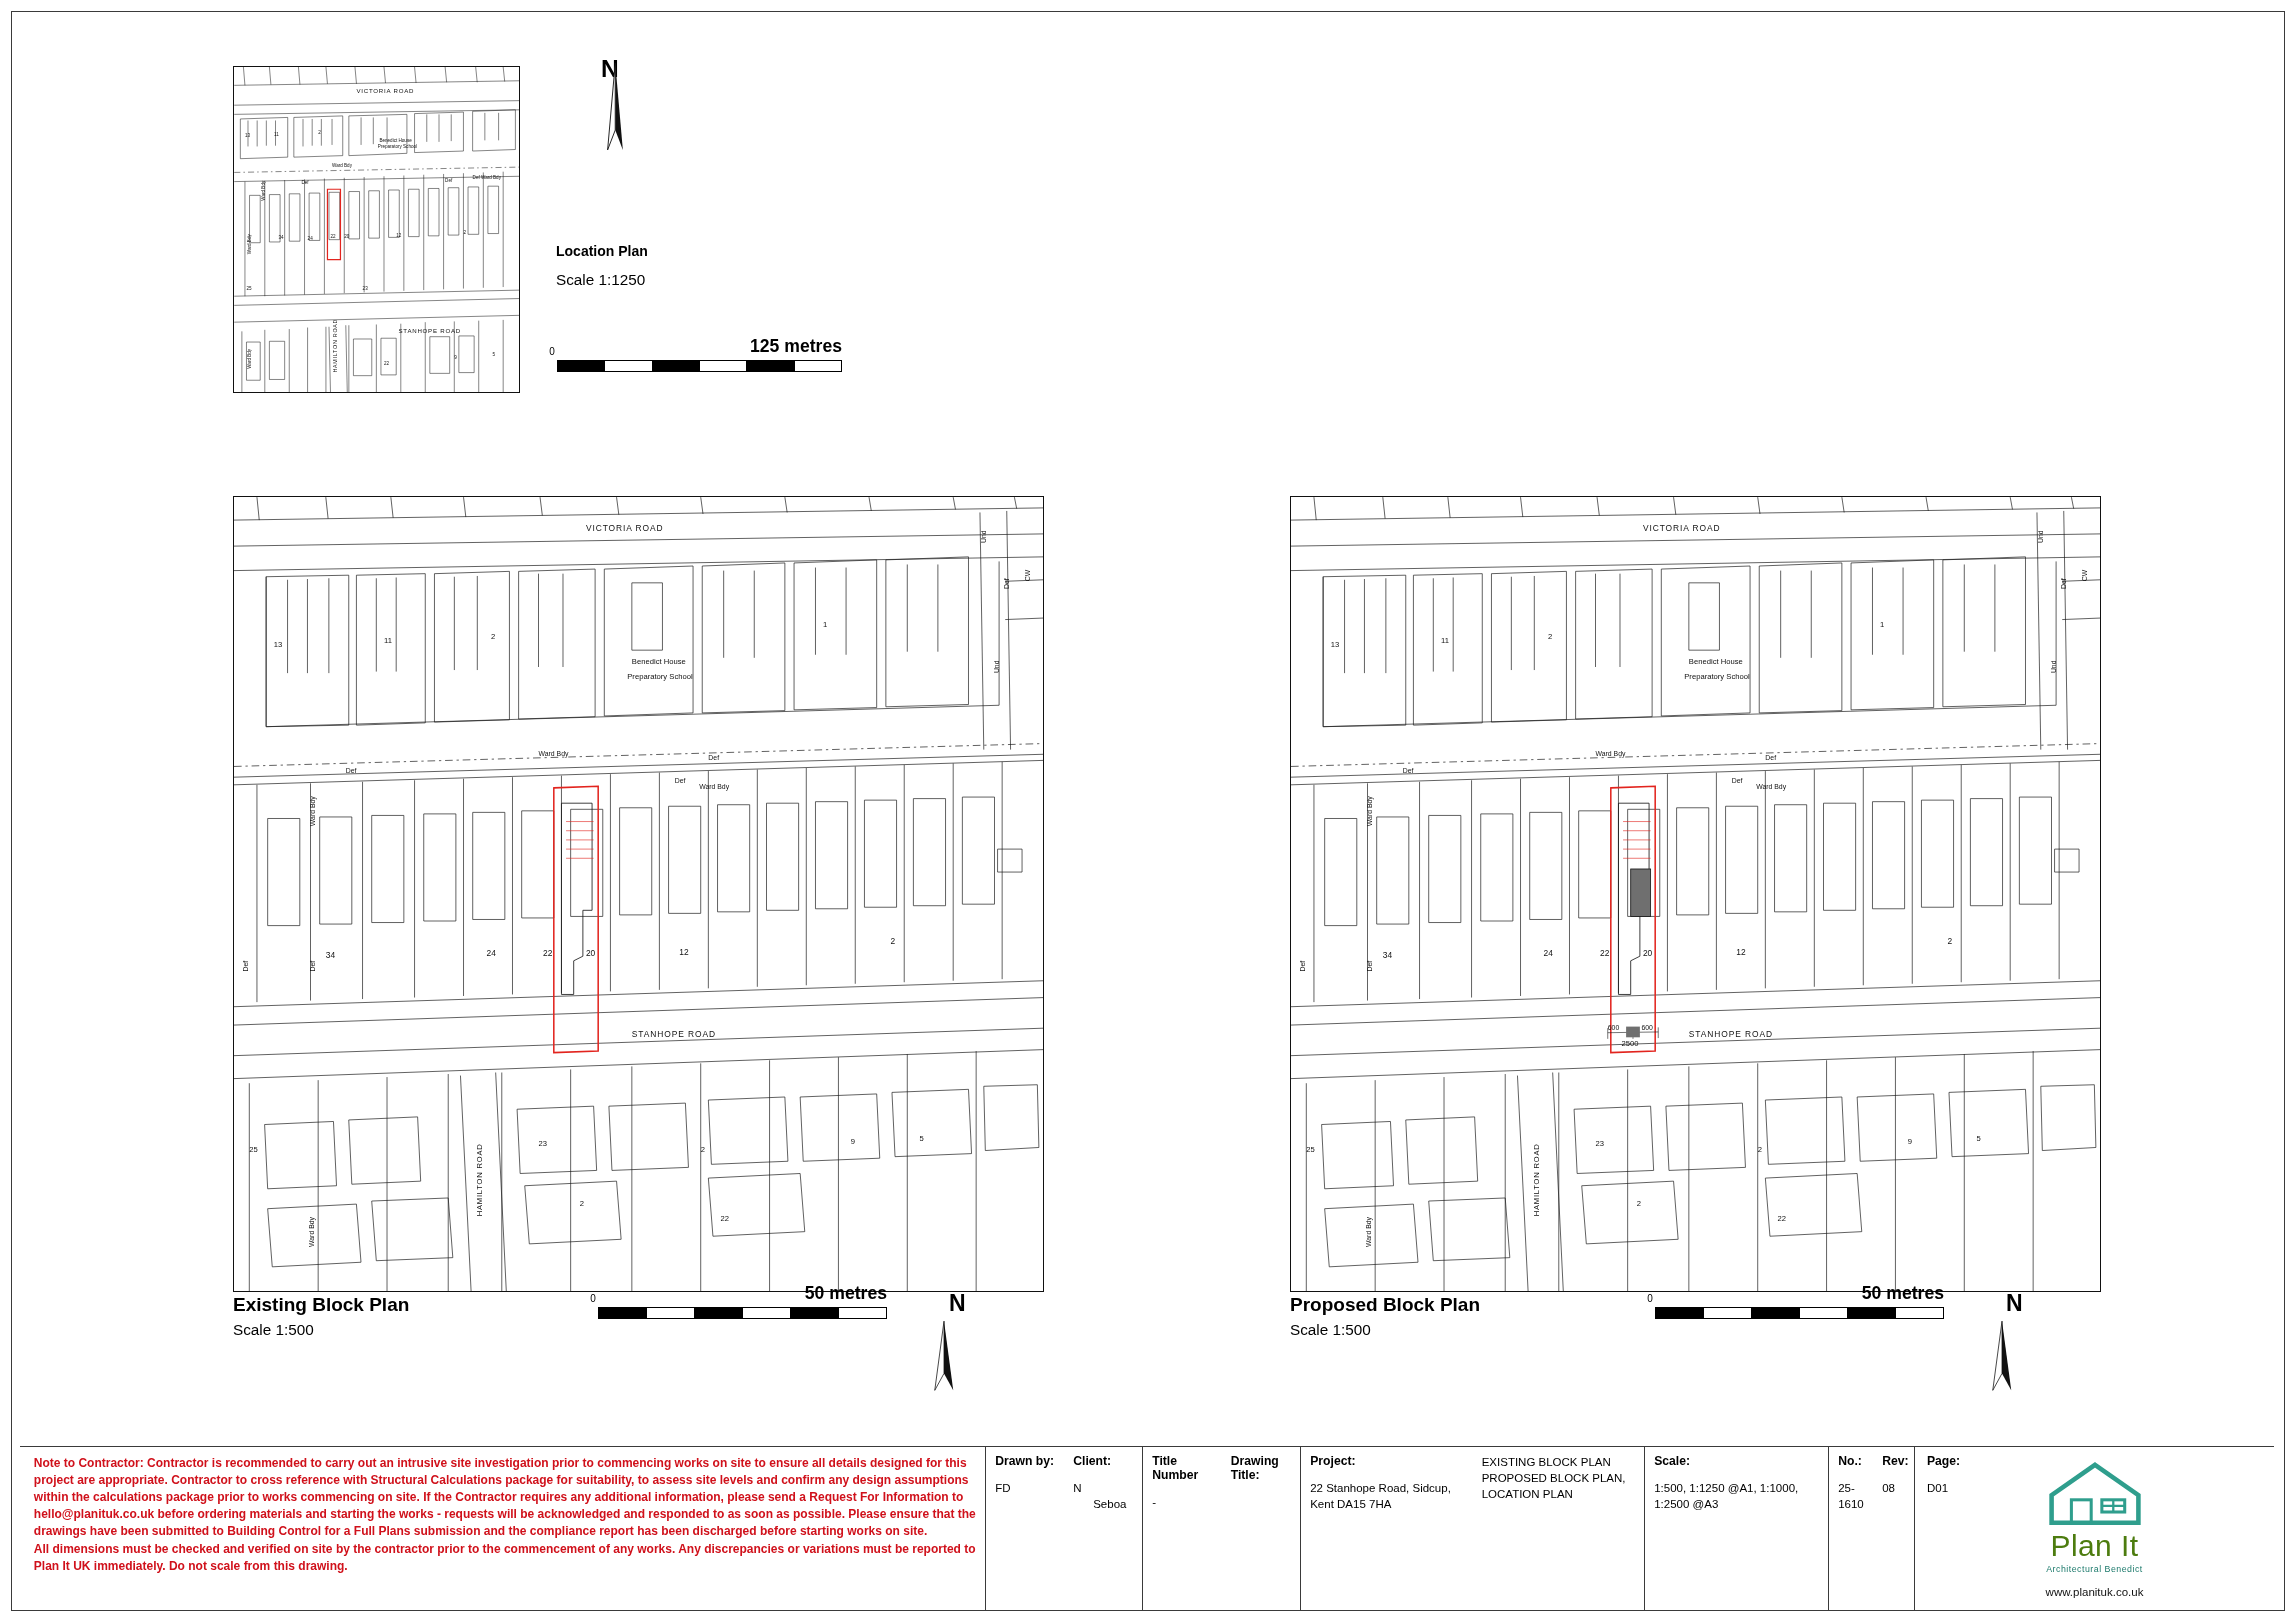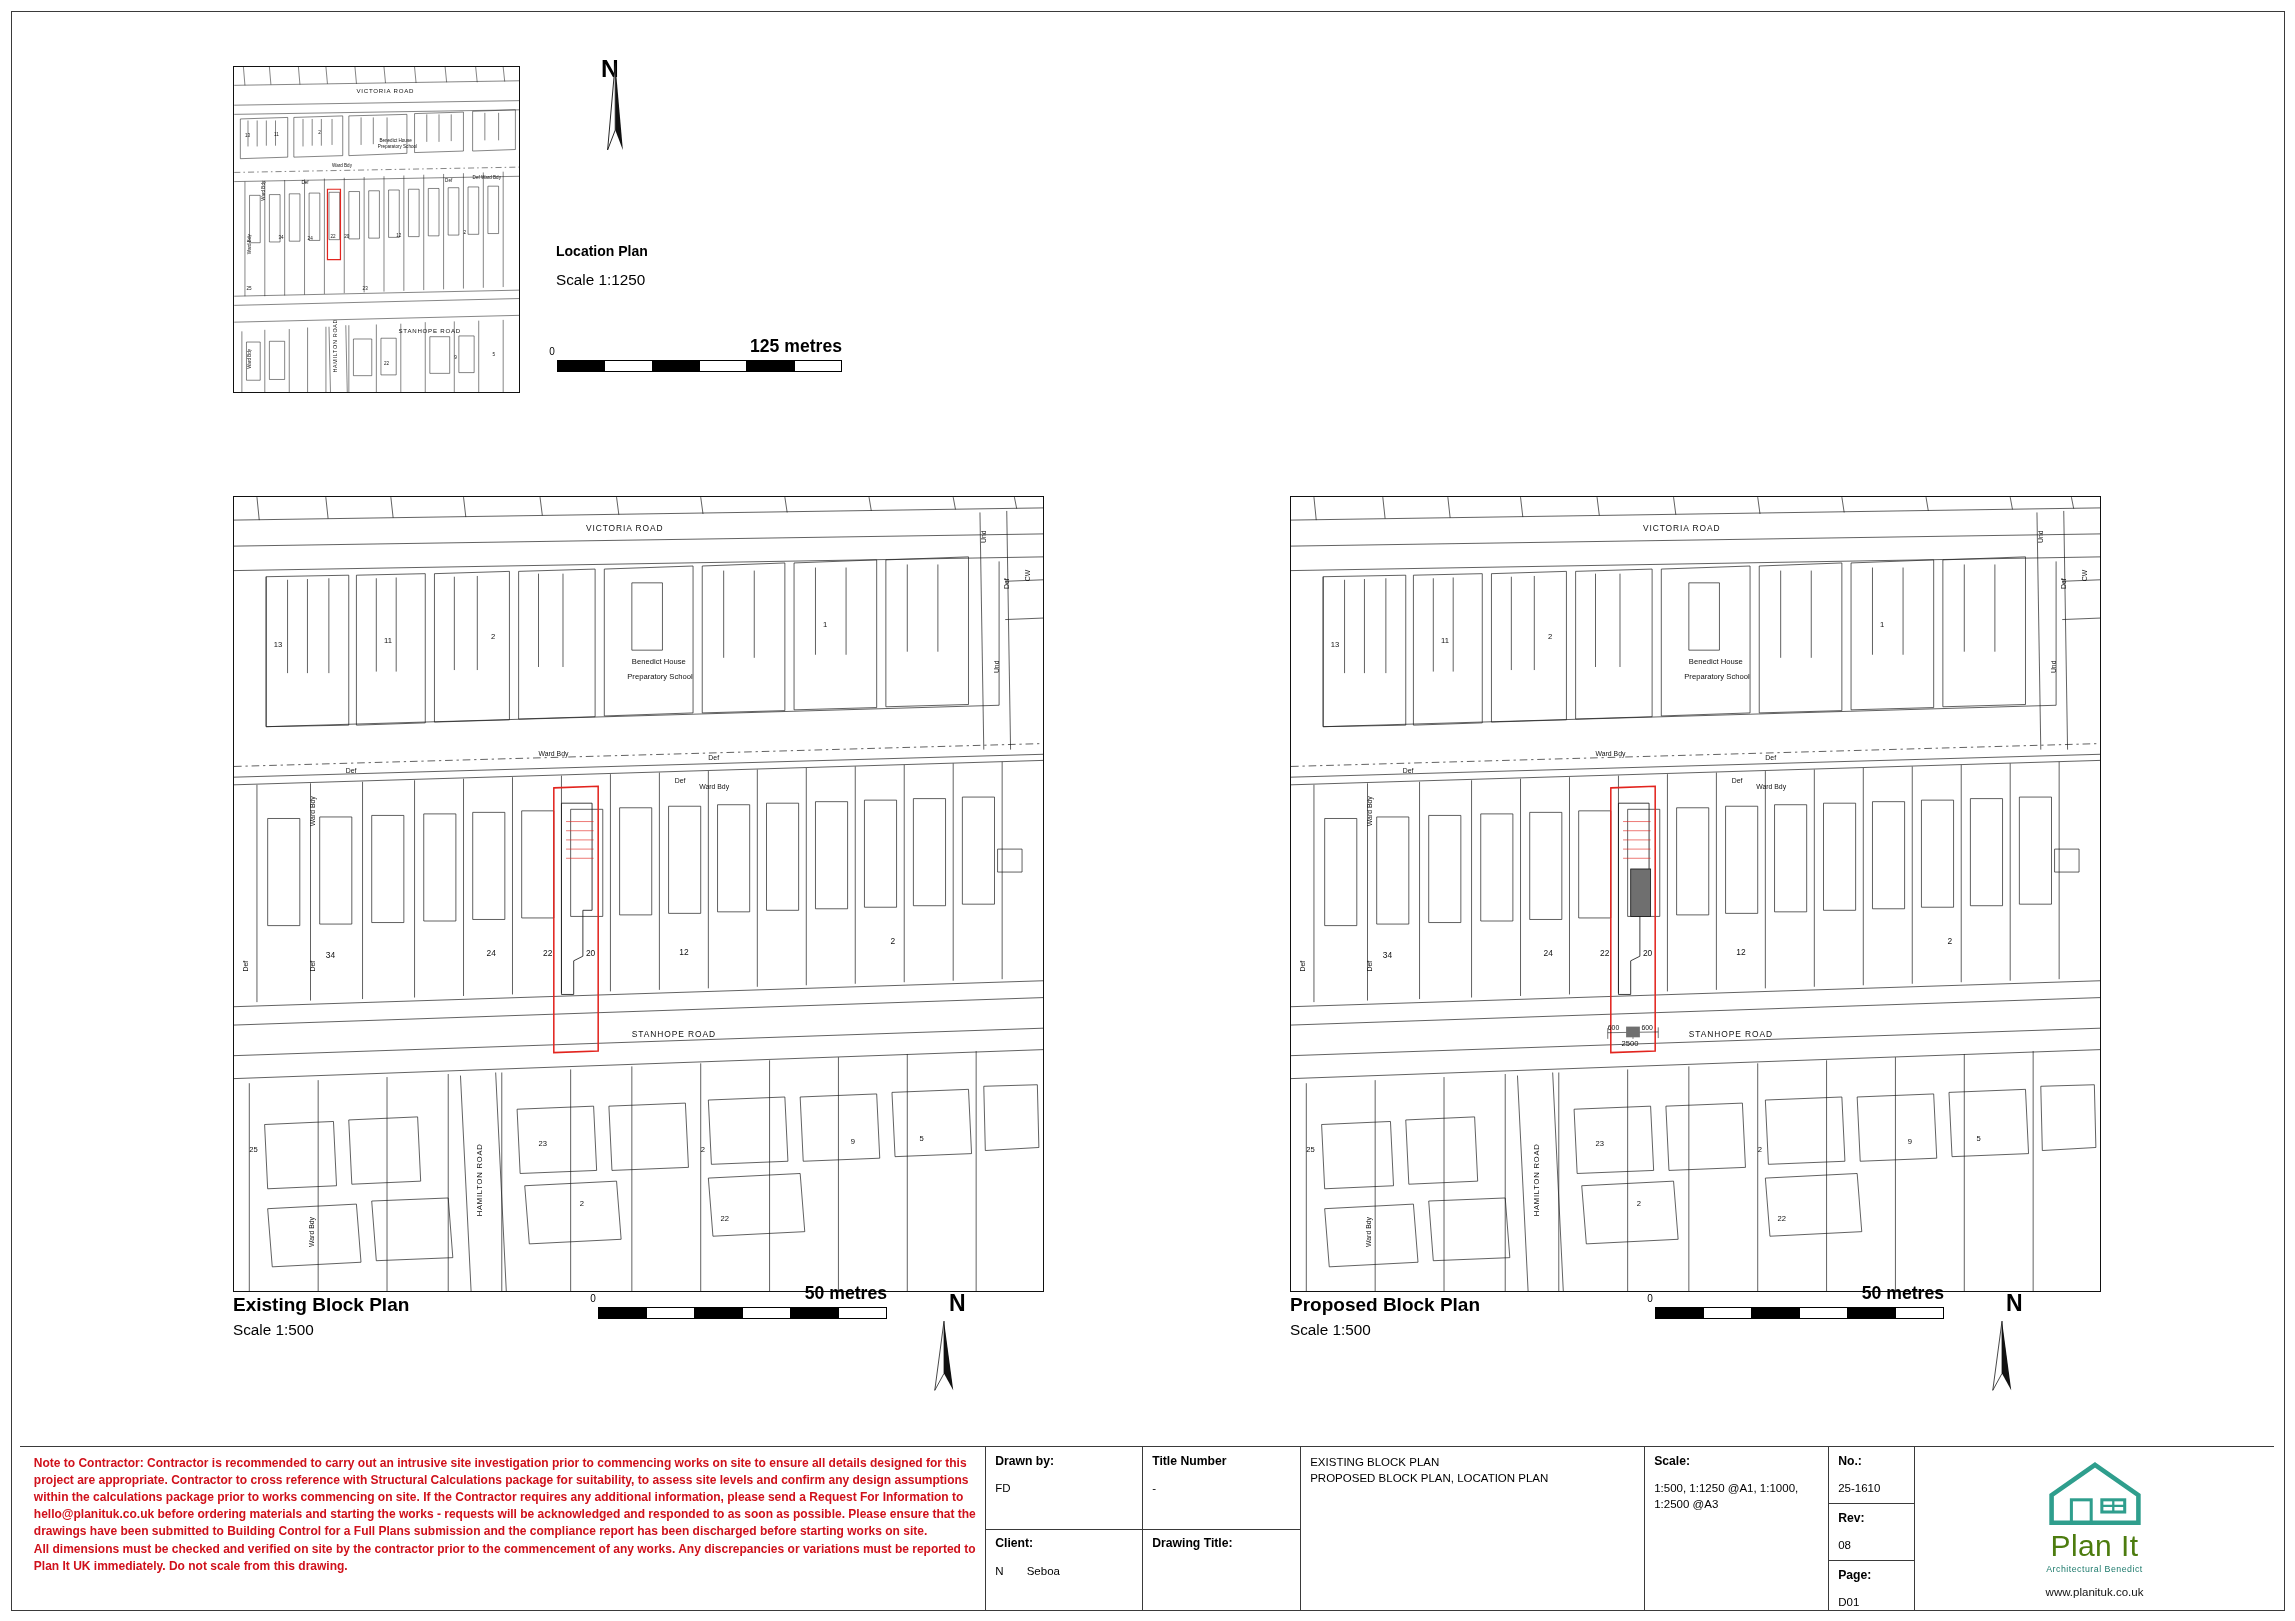--- a/index.html
+++ b/index.html
@@ -87,21 +87,21 @@
     width: 966px;
     padding: 7.7px 7.7px 0 13.8px;
     font-size: 12px;
     line-height: 1.42;
     color: #d0111b;
     font-weight: bold;
     border-right: 1.2px solid #3a3a3a;
   }
   .tb-note p { margin: 0 0 1.5px 0; }
   .tb-cols { flex: 1; display: flex; }
-  .tb-col { border-right: 1.2px solid #3a3a3a; display: flex; flex-direction: column; }
+  .tb-col { border-right: 1.2px solid #3a3a3a; display: flex; }
   .tb-cell { flex: 1; padding: 6.9px 9.2px; border-bottom: 1.2px solid #3a3a3a; }
   .tb-cell:last-child { border-bottom: none; }
   .tb-lab { font-size: 12.2px; font-weight: bold; margin-bottom: 12.2px; }
   .tb-val { font-size: 11.5px; line-height: 1.4; }
   .tb-val .indent { display: inline-block; margin-left: 20px; }
   .c-drawn  { width: 157px; }
   .c-title  { width: 158px; }
   .c-proj   { width: 344px; }
   .c-date   { width: 184px; }
   .c-no     { width: 86px; }
@@ -563,20 +563,24 @@
         <div class="tb-lab">Title Number</div>
         <div class="tb-val">-</div>
       </div>
       <div class="tb-cell">
         <div class="tb-lab">Drawing Title:</div>
       </div>
     </div>
 
     <div class="tb-col c-proj">
       <div class="tb-cell">
+        <div class="tb-lab">Project:</div>
+        <div class="tb-val">22 Stanhope Road, Sidcup, Kent DA15 7HA</div>
+      </div>
+      <div class="tb-cell">
         <div class="tb-val">EXISTING BLOCK PLAN</div>
         <div class="tb-val">PROPOSED BLOCK PLAN, LOCATION PLAN</div>
       </div>
     </div>
 
     <div class="tb-col c-date">
       <div class="tb-cell">
         <div class="tb-lab">Scale:</div>
         <div class="tb-val">1:500, 1:1250 @A1, 1:1000,</div>
         <div class="tb-val">1:2500 @A3</div>

